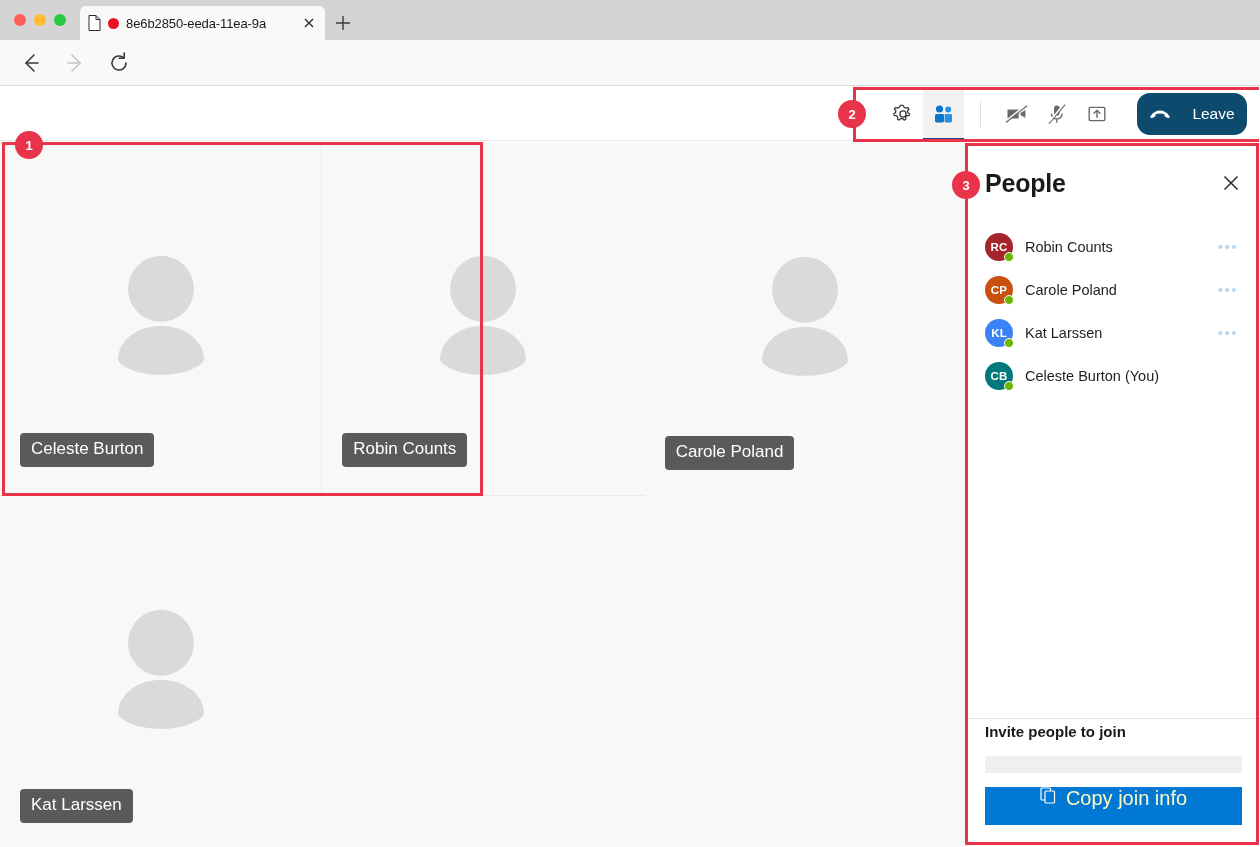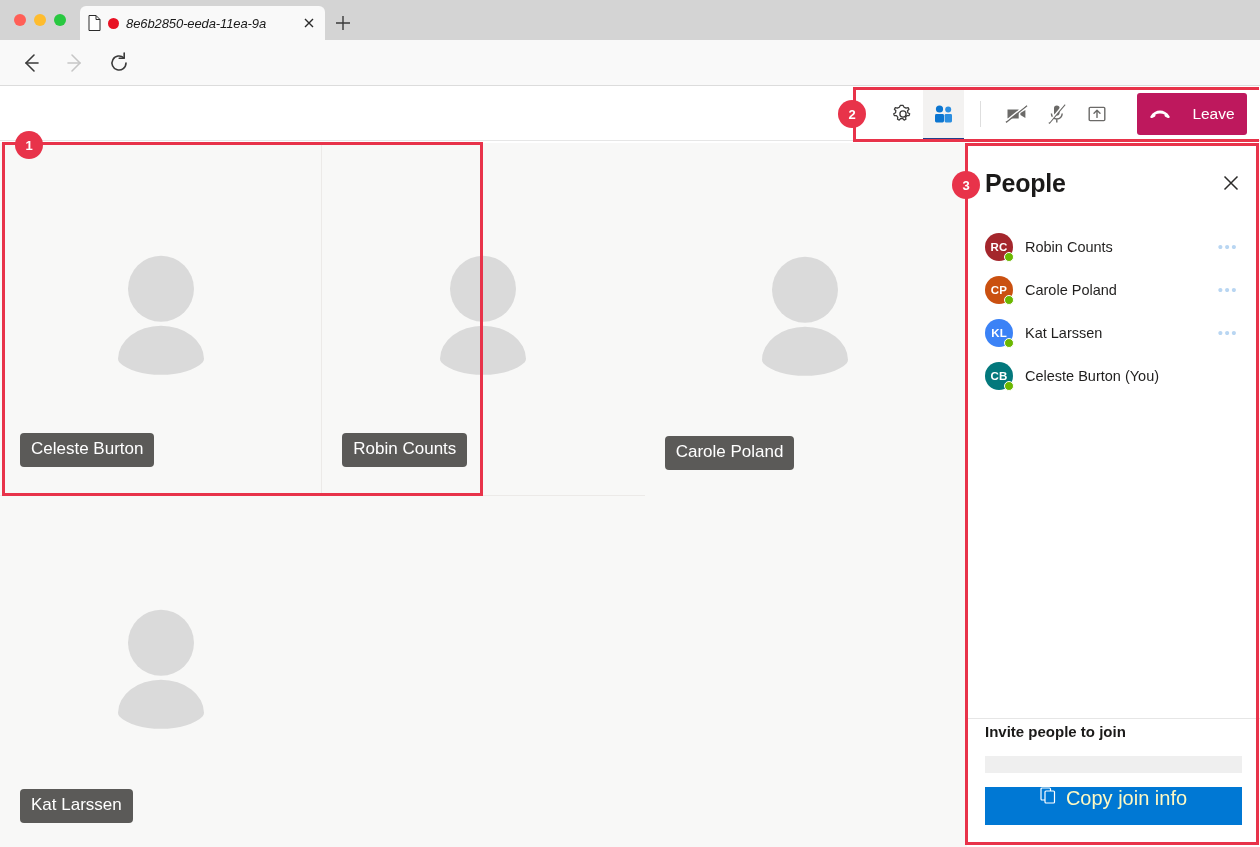--- a/index.html
+++ b/index.html
@@ -7,21 +7,20 @@
     width: 1260px; height: 847px;
     font-family: "Liberation Sans", sans-serif;
     background: #ffffff; overflow: hidden;
   }
   #app { position: relative; width: 1260px; height: 847px; background: #ffffff; }
 
   
   .tabstrip {
     position: absolute; left: 0; top: 0; width: 1260px; height: 40px;
     background: #d4d4d4;
-    font-style: italic;
   }
   .traffic { position: absolute; left: 14px; top: 14px; display: flex; gap: 8px; }
   .light { width: 12px; height: 12px; border-radius: 50%; }
   .l-red { background: #ff5f57; }
   .l-yellow { background: #febc2e; }
   .l-green { background: #28c840; }
 
   .tab {
     position: absolute; left: 80px; top: 6px; width: 245px; height: 34px;
     background: #f9f9f9; border-radius: 6px 6px 0 0;
@@ -75,22 +74,22 @@
     width: 41px; height: 54px; display: flex; align-items: center; justify-content: center;
     position: relative; background: transparent;
   }
   .tb-btn.active { background: #f3f2f1; }
   .tb-btn.active::after {
     content: ""; position: absolute; left: 0; right: 0; bottom: 0; height: 3px; background: #22408c;
   }
   .tb-sep { width: 1px; height: 26px; background: #dedede; margin: 0 16px; }
   .media-btn { width: 40px; height: 54px; display: flex; align-items: center; justify-content: center; }
   .leave-btn {
-    margin-left: 20px; width: 110px; height: 42px; background: #be185d; border: none;
-    border-radius: 3px; color: #ffffff; font-size: 15.5px;
+    margin-left: 20px; width: 110px; height: 42px; background: #0c4a6e; border: none;
+    border-radius: 13px; color: #ffffff; font-size: 15.5px;
     display: flex; align-items: center; justify-content: center; gap: 21px;
     font-family: "Liberation Sans", sans-serif; cursor: pointer;
   }
 
   
   .stage {
     position: absolute; left: 0; top: 143px; width: 967px; height: 706px;
     background: #f8f8f7;
     display: grid; grid-template-columns: 1fr 1fr 1fr; grid-template-rows: 1fr 1fr;
   }

